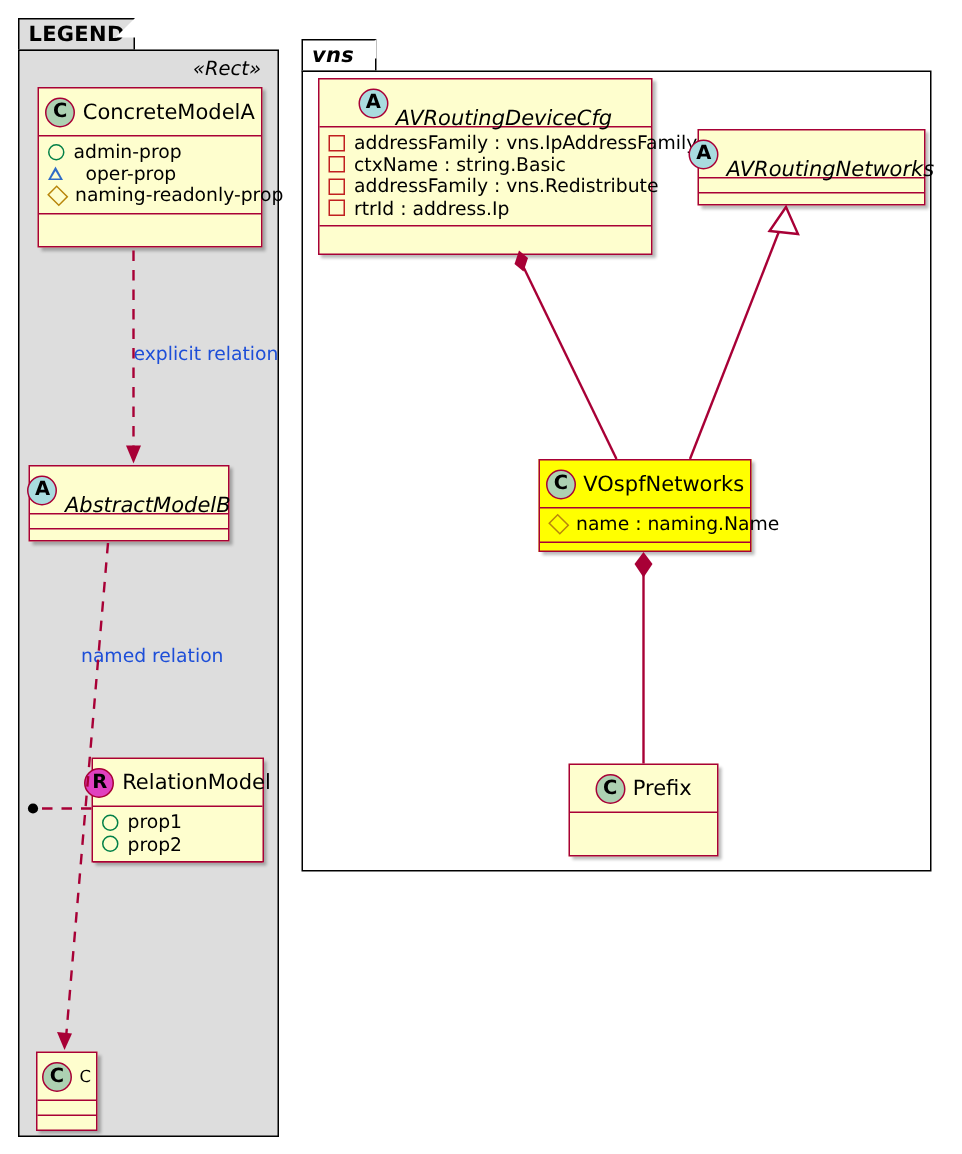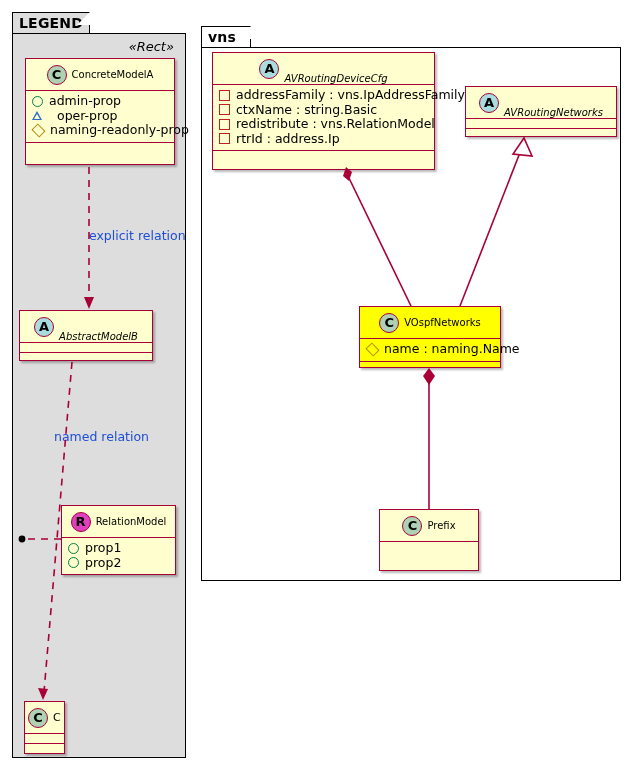--- a/index.html
+++ b/index.html
@@ -1,36 +1,36 @@
 <!DOCTYPE html>
 <html><head>
 <meta charset="utf-8">
 <style>
   html,body{margin:0;padding:0;background:#ffffff;}
   body{width:641px;height:769px;position:relative;overflow:hidden;
        font-family:"DejaVu Sans","Liberation Sans",sans-serif;}
   .pkg-tab{position:absolute;box-sizing:border-box;border:1.5px solid #000;
            background:#dddddd;font-size:14px;font-weight:bold;color:#000;
            display:flex;align-items:center;padding-left:6px;letter-spacing:.2px;}
-  .pkg-tab.white{background:#ffffff;}
+  .pkg-tab.white{background:#ffffff;font-style:italic;}
   .pkg-tab:after{content:"";position:absolute;right:-1px;top:-1px;
            border-left:13px solid transparent;border-bottom:13px solid #fff;}
   .pkg-body{position:absolute;box-sizing:border-box;border:1.5px solid #000;}
   .pkg-body.grey{background:#dddddd;}
   .pkg-body.white{background:#ffffff;}
 
   
   .cls{position:absolute;box-sizing:border-box;border:1.5px solid #A80036;
        background:#FEFECE;box-shadow:2px 2px 2px rgba(0,0,0,.28);}
   .cls.hl{background:#FFFF00;}
   .cls-stereo{position:absolute;left:0;right:0;top:-20px;text-align:right;
        font-size:13px;font-style:italic;color:#000;}
   .cls-head{display:flex;align-items:center;justify-content:center;
        gap:5px;height:31px;border-bottom:1.5px solid #A80036;padding:0 7px;}
-  .cls-name{font-size:10px;color:#000;white-space:nowrap;}
+  .cls-name{font-size:14px;color:#000;white-space:nowrap;}
   .cls-name.it{font-style:italic;margin-top:20px;}
   .cls-attrs{border-bottom:1.5px solid #A80036;padding:3px 6px 4px 6px;}
   .cls-foot{height:9px;}
   .attr{display:flex;align-items:center;gap:6px;font-size:12.5px;
         color:#000;line-height:14.5px;white-space:nowrap;}
 
   
   .ico{width:18px;height:18px;border-radius:50%;flex:0 0 18px;
        display:flex;align-items:center;justify-content:center;
        font-size:13px;font-weight:bold;color:#000;}
@@ -143,21 +143,21 @@
     <div class="attr">
       <span class="m square"></span>
       <span>addressFamily : vns.IpAddressFamily</span>
     </div>
     <div class="attr">
       <span class="m square"></span>
       <span>ctxName : string.Basic</span>
     </div>
     <div class="attr">
       <span class="m square"></span>
-      <span>redistribute : vns.RelationModel</span>
+      <span>addressFamily : vns.Redistribute</span>
     </div>
     <div class="attr">
       <span class="m square"></span>
       <span>rtrId : address.Ip</span>
     </div>
   </div>
   <div class="cls-foot" style="height:8px;"></div>
 </div>
 
 <div class="cls" style="left:465px;top:86px;width:152px;height:51px;">

